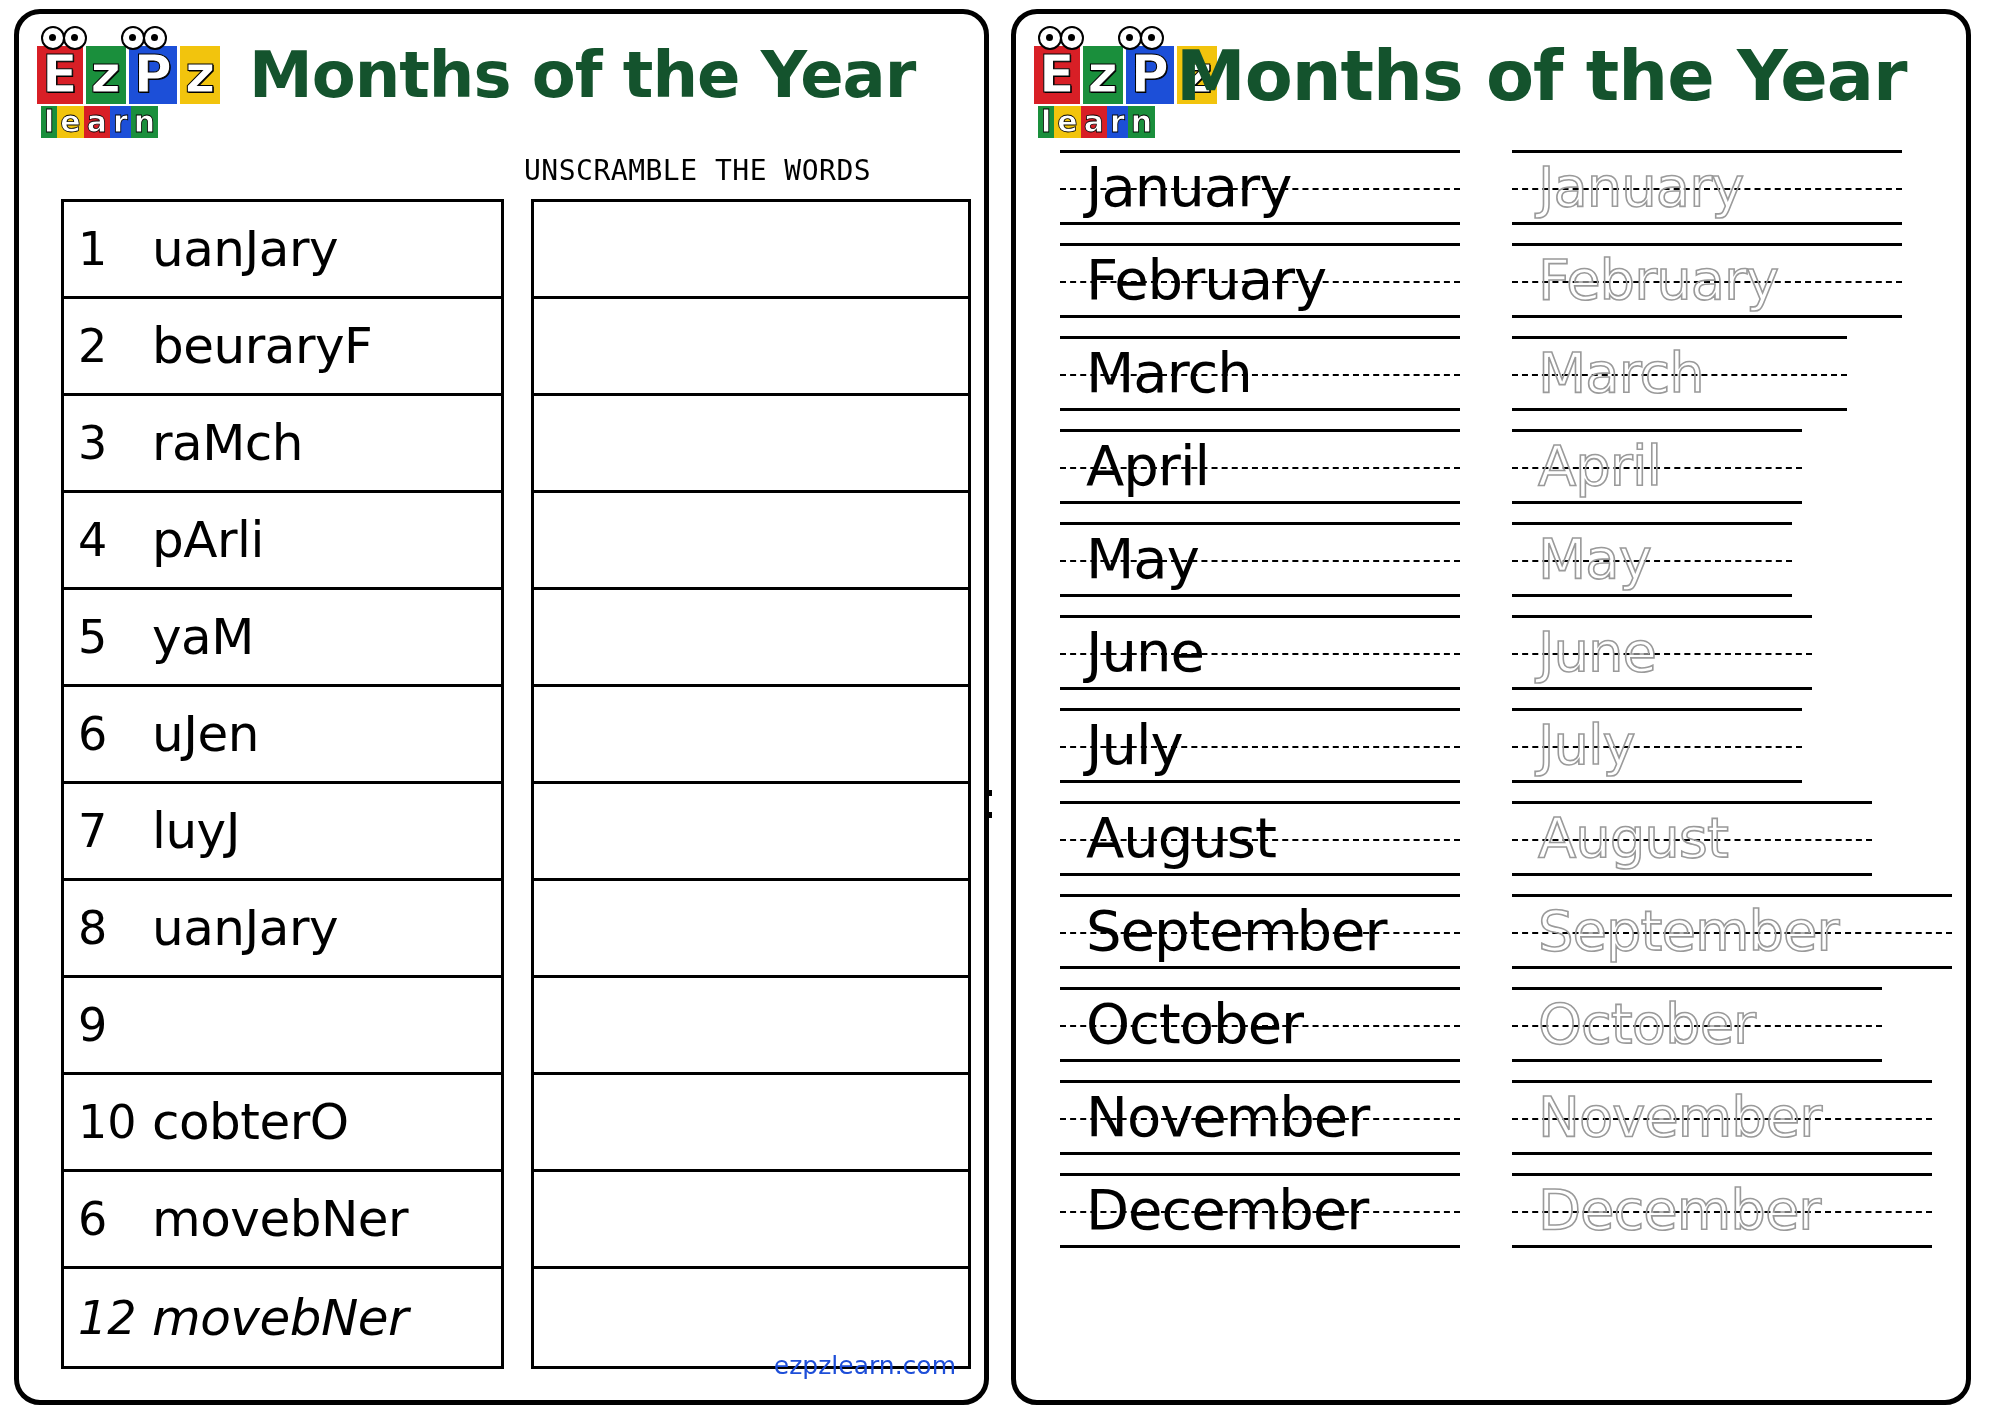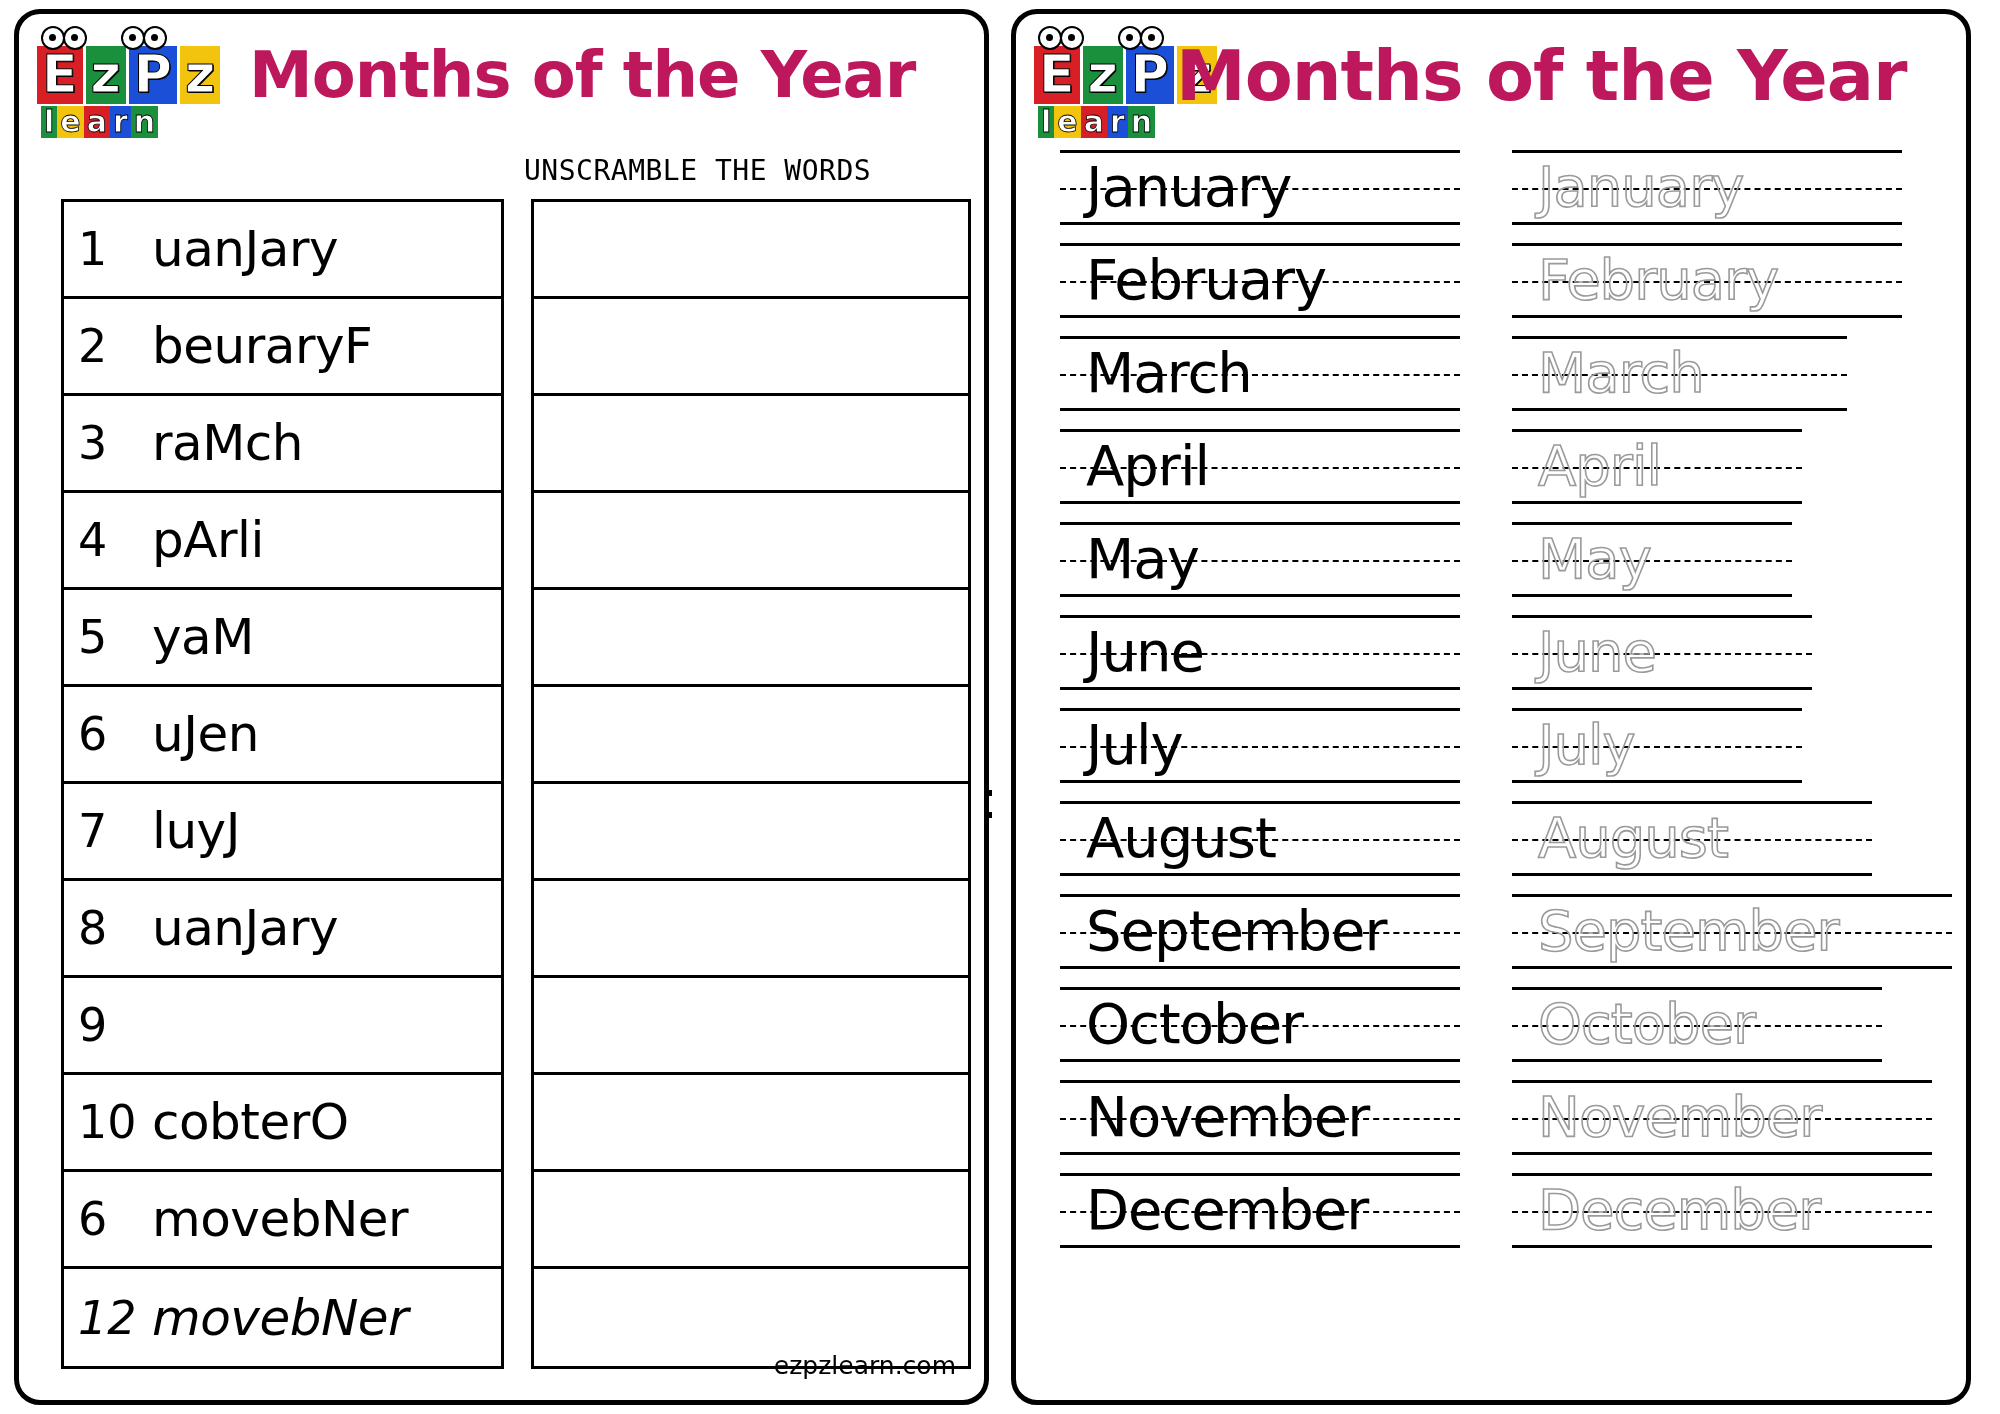--- a/index.html
+++ b/index.html
@@ -115,21 +115,21 @@
     width: 7px;
     height: 7px;
     border-radius: 50%;
     background: #000;
   }
 
   
   .title {
     font-family: "DejaVu Sans", sans-serif;
     font-weight: bold;
-    color: #be185d;
+    color: #14532d;
     letter-spacing: -1px;
     white-space: nowrap;
   }
   .title-left {
     position: absolute;
     top: 26px;
     left: 230px;
     font-size: 64px;
     line-height: 70px;
   }
@@ -197,21 +197,21 @@
     box-sizing: border-box;
   }
   .answer-row:last-child { border-bottom: none; }
 
   .footer {
     position: absolute;
     bottom: 20px;
     right: 28px;
     font-family: "DejaVu Sans", sans-serif;
     font-size: 25px;
-    color: #000000;
+    color: #1d4ed8;
   }
 
   
   .trace-list {
     position: absolute;
     top: 130px;
     left: 30px;
     right: 24px;
   }
   .trace-row {

